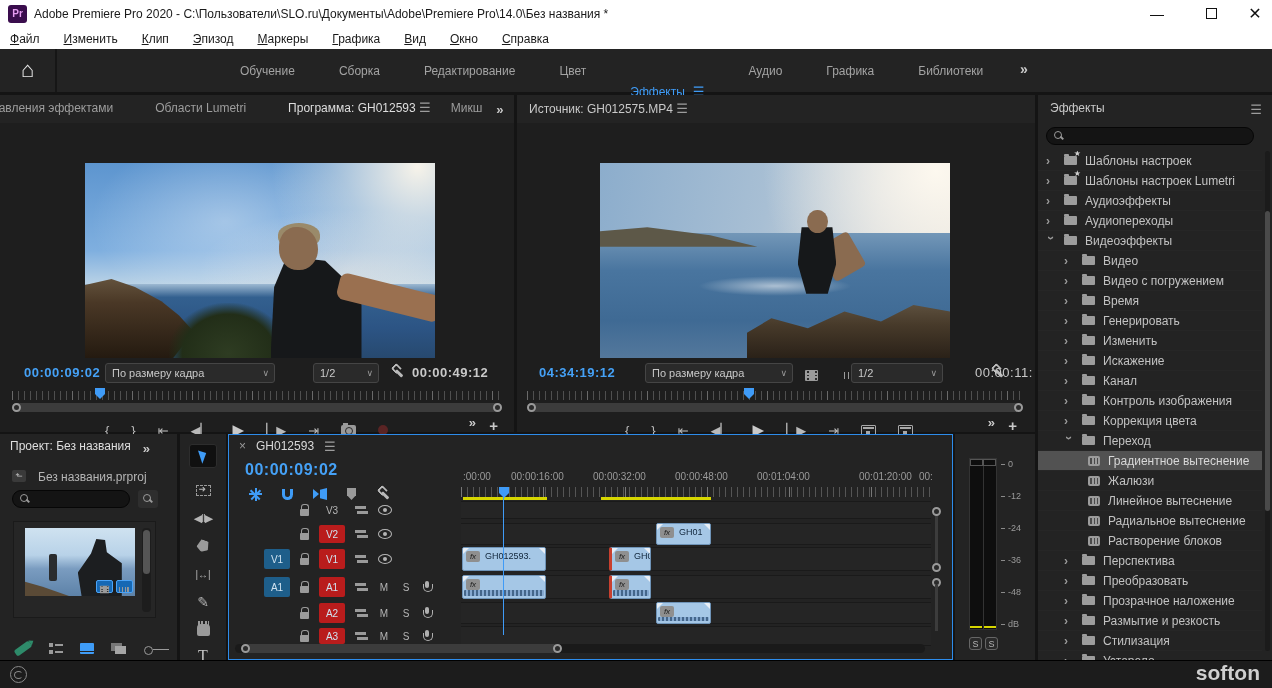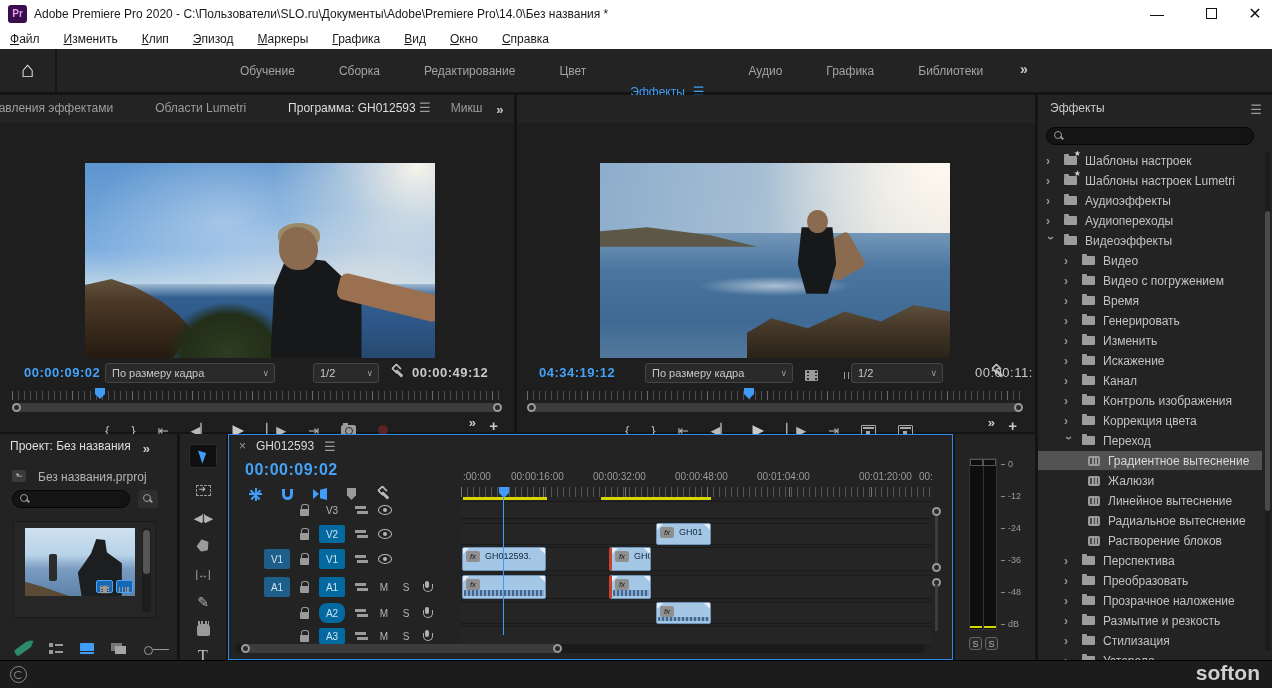--- a/index.html
+++ b/index.html
@@ -205,21 +205,21 @@
   #tlpanel { left:228px; top:434px; width:725px; height:226px; border:1px solid #2d8ceb; background:#232323; }
   #tl-tabs { position:absolute; left:0; top:0; right:0; height:22px; background:#232323; display:flex; align-items:center; gap:10px; padding-left:10px; }
   #tl-close { color:#9a9a9a; font-size:12px; }
   #tl-name { color:#d8d8d8; font-size:12px; }
   #tl-tc { position:absolute; left:16px; top:26px; font-size:16px; }
   #tl-icons { position:absolute; left:20px; top:52px; display:flex; gap:20px; align-items:center; }
   #tl-head { position:absolute; left:0; top:66px; width:232px; bottom:24px; }
   .trow { position:absolute; left:0; width:232px; display:flex; align-items:center; gap:10px; }
   .patch { width:26px; height:100%; background:#1e5e8a; color:#cfe2f0; font-size:10px; display:flex; align-items:center; justify-content:center; border-radius:2px; margin-left:35px; }
   .patch.empty { background:transparent; }
-  .ttarget { width:26px; height:100%; background:#0369a1; color:#cfe2f0; font-size:10px; display:flex; align-items:center; justify-content:center; border-radius:2px; }
+  .ttarget { width:26px; height:100%; background:#b91c1c; color:#cfe2f0; font-size:10px; display:flex; align-items:center; justify-content:center; border-radius:2px; }
   .tms { color:#b5b5b5; font-size:10px; width:12px; text-align:center; }
   #tl-ruler { position:absolute; left:232px; top:34px; width:470px; height:30px; }
   .rlabel { position:absolute; top:2px; font-size:10px; color:#9a9a9a; white-space:nowrap; }
   #tl-rticks { position:absolute; left:0; top:18px; width:470px; height:10px;
      background:repeating-linear-gradient(90deg,#555 0 1px,transparent 1px 6px); }
   #tl-rticks::after { content:""; position:absolute; inset:0; background:repeating-linear-gradient(90deg,#777 0 1px,transparent 1px 82px); }
   .ybar { position:absolute; top:28px; height:3px; background:#d6d600; }
   #tl-lanes { position:absolute; left:232px; top:66px; width:470px; bottom:24px; }
   .lane { position:absolute; left:0; width:470px; background:#252525; border-top:1px solid #1a1a1a; border-bottom:1px solid #1a1a1a; }
   .clip { position:absolute; background:#a5c7e6; border-radius:2px; overflow:hidden; border:1px solid #6f94b8; }
@@ -335,20 +335,23 @@
         <span class="tbtn">⇥</span>
         <span class="cam"></span>
         <span class="reddot"></span>
       </div>
       <span class="abs ovf" style="right:38px;top:292px;">»</span>
       <span class="abs" style="right:16px;top:294px;color:#c9c9c9;font-size:15px;font-weight:bold;">+</span>
     </div>
   </div>
 
   <div id="srcpanel" class="abs panel">
+    <div class="ptabs">
+      <span class="ptab" style="margin-left:12px;color:#c9c9c9;"><span>Источник: GH012575.MP4</span>&nbsp;<span class="hmb">☰</span></span>
+    </div>
     <div class="mon-body">
       <div id="simg" class="abs pv-img">
         <div class="sky"></div>
         <div class="sea"></div>
         <div class="coastfar"></div>
         <div class="foam"></div>
         <div class="rocks"></div>
         <div class="p-arm"></div>
         <div class="p-body"></div>
         <div class="p-head"></div>
@@ -644,21 +647,21 @@
         <span class="i-lock"></span>
         <span class="ttarget" style="height:20px;">A1</span>
         <span class="i-sync"></span>
         <span class="tms">M</span>
         <span class="tms">S</span>
         <span class="i-mic"></span>
       </div>
       <div class="trow" style="top:101px;height:22px;">
         <span class="patch empty"></span>
         <span class="i-lock"></span>
-        <span class="ttarget" style="height:20px;border-radius:8px;">A2</span>
+        <span class="ttarget" style="height:20px;">A2</span>
         <span class="i-sync"></span>
         <span class="tms">M</span>
         <span class="tms">S</span>
         <span class="i-mic"></span>
       </div>
       <div class="trow" style="top:125px;height:20px;">
         <span class="patch empty"></span>
         <span class="i-lock"></span>
         <span class="ttarget" style="height:16px;">A3</span>
         <span class="i-sync"></span>

